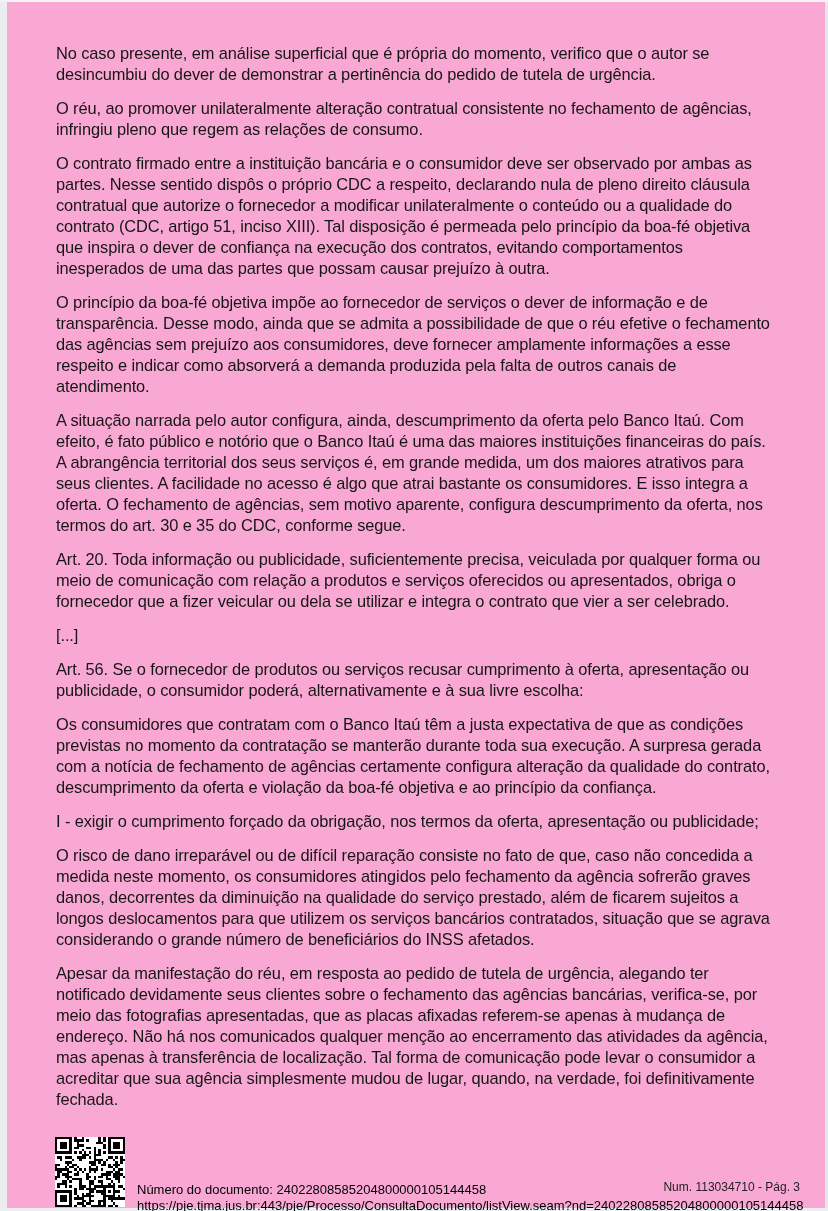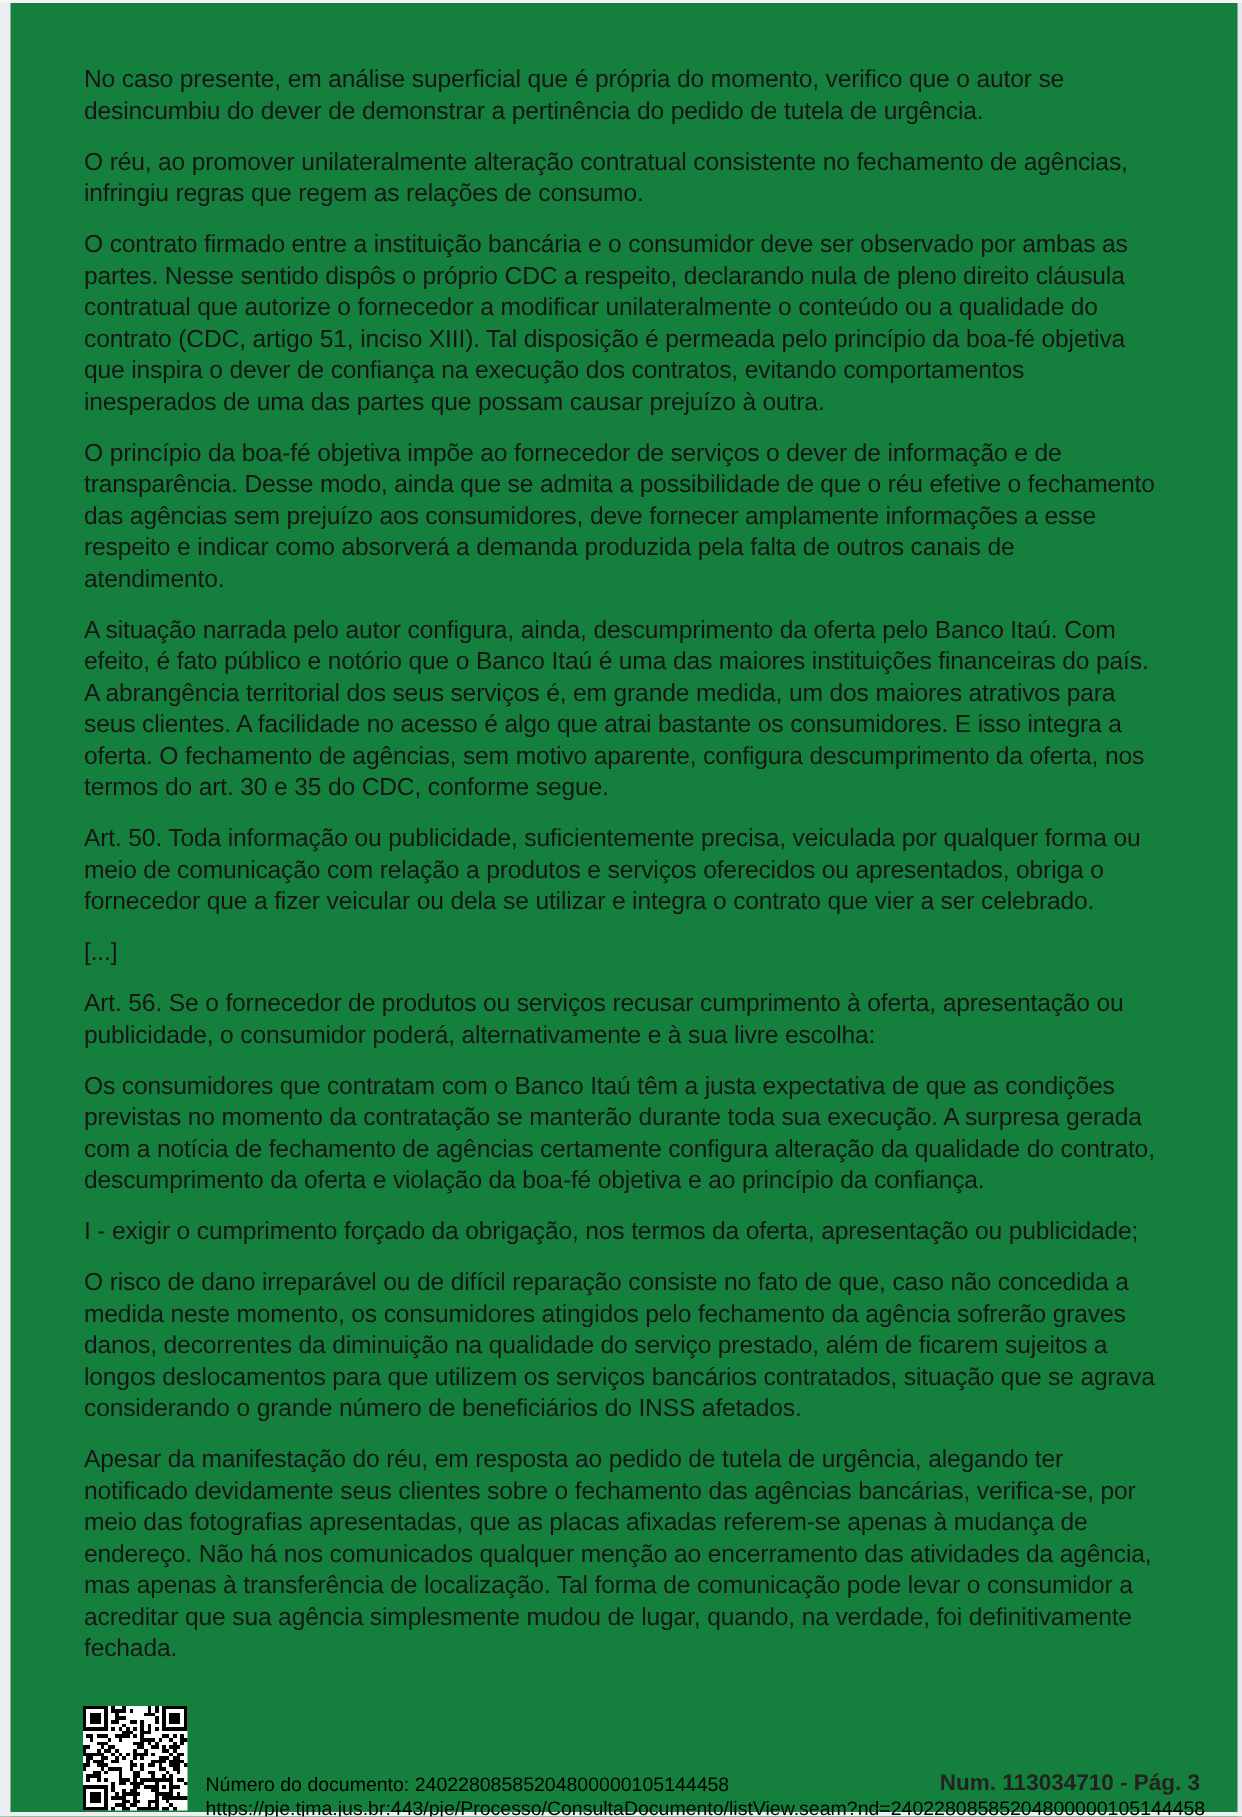--- a/index.html
+++ b/index.html
@@ -5,21 +5,21 @@
   html,body{margin:0;padding:0;}
   body{
     width:828px;height:1211px;
     background:#ffffff;
     font-family:"Liberation Sans","DejaVu Sans",sans-serif;
     overflow:hidden;
     position:relative;
   }
   .page{
     position:absolute;inset:0;
-    background:#15803d;
+    background:#f9a8d4;
   }
   .edge{position:absolute;}
   .edge-left{left:0;top:0;bottom:0;width:7px;background:#ecedf1;}
   .edge-right{right:0;top:0;bottom:0;width:3px;background:#e7e8ed;}
   .edge-top{left:0;right:0;top:0;height:2px;background:#f4f4f7;}
   .edge-bottom{left:0;right:0;bottom:0;height:3px;background:#eceef1;}
   .content{
     position:absolute;
     left:56px;top:43px;width:718px;
     color:#161616;
@@ -36,41 +36,40 @@
   .footer-meta{
     position:absolute;left:137px;top:1182px;
     color:#000000;
     font-size:13px;
     line-height:16.3px;
     white-space:nowrap;
   }
   .page-ref{
     position:absolute;right:28px;top:1180px;
     color:#222222;
-    font-size:15px;
+    font-size:12px;
     white-space:nowrap;
-    font-weight:bold;
   }
 </style>
 </head>
 <body>
 
 <div class="page">
   <div class="edge edge-left"></div>
   <div class="edge edge-right"></div>
   <div class="edge edge-top"></div>
   <div class="edge edge-bottom"></div>
 
   <main class="content">
     <p>No caso presente, em análise superficial que é própria do momento, verifico que o autor se desincumbiu do dever de demonstrar a pertinência do pedido de tutela de urgência.</p>
-    <p>O réu, ao promover unilateralmente alteração contratual consistente no fechamento de agências, infringiu regras que regem as relações de consumo.</p>
+    <p>O réu, ao promover unilateralmente alteração contratual consistente no fechamento de agências, infringiu pleno que regem as relações de consumo.</p>
     <p>O contrato firmado entre a instituição bancária e o consumidor deve ser observado por ambas as partes. Nesse sentido dispôs o próprio CDC a respeito, declarando nula de pleno direito cláusula contratual que autorize o fornecedor a modificar unilateralmente o conteúdo ou a qualidade do contrato (CDC, artigo 51, inciso XIII). Tal disposição é permeada pelo princípio da boa-fé objetiva que inspira o dever de confiança na execução dos contratos, evitando comportamentos inesperados de uma das partes que possam causar prejuízo à outra.</p>
     <p>O princípio da boa-fé objetiva impõe ao fornecedor de serviços o dever de informação e de transparência. Desse modo, ainda que se admita a possibilidade de que o réu efetive o fechamento das agências sem prejuízo aos consumidores, deve fornecer amplamente informações a esse respeito e indicar como absorverá a demanda produzida pela falta de outros canais de atendimento.</p>
     <p>A situação narrada pelo autor configura, ainda, descumprimento da oferta pelo Banco Itaú. Com efeito, é fato público e notório que o Banco Itaú é uma das maiores instituições financeiras do país. A abrangência territorial dos seus serviços é, em grande medida, um dos maiores atrativos para seus clientes. A facilidade no acesso é algo que atrai bastante os consumidores. E isso integra a oferta. O fechamento de agências, sem motivo aparente, configura descumprimento da oferta, nos termos do art. 30 e 35 do CDC, conforme segue.</p>
-    <p>Art. 50. Toda informação ou publicidade, suficientemente precisa, veiculada por qualquer forma ou meio de comunicação com relação a produtos e serviços oferecidos ou apresentados, obriga o fornecedor que a fizer veicular ou dela se utilizar e integra o contrato que vier a ser celebrado.</p>
+    <p>Art. 20. Toda informação ou publicidade, suficientemente precisa, veiculada por qualquer forma ou meio de comunicação com relação a produtos e serviços oferecidos ou apresentados, obriga o fornecedor que a fizer veicular ou dela se utilizar e integra o contrato que vier a ser celebrado.</p>
     <p>[...]</p>
     <p>Art. 56. Se o fornecedor de produtos ou serviços recusar cumprimento à oferta, apresentação ou publicidade, o consumidor poderá, alternativamente e à sua livre escolha:</p>
     <p>Os consumidores que contratam com o Banco Itaú têm a justa expectativa de que as condições previstas no momento da contratação se manterão durante toda sua execução. A surpresa gerada com a notícia de fechamento de agências certamente configura alteração da qualidade do contrato, descumprimento da oferta e violação da boa-fé objetiva e ao princípio da confiança.</p>
     <p>I - exigir o cumprimento forçado da obrigação, nos termos da oferta, apresentação ou publicidade;</p>
     <p>O risco de dano irreparável ou de difícil reparação consiste no fato de que, caso não concedida a medida neste momento, os consumidores atingidos pelo fechamento da agência sofrerão graves danos, decorrentes da diminuição na qualidade do serviço prestado, além de ficarem sujeitos a longos deslocamentos para que utilizem os serviços bancários contratados, situação que se agrava considerando o grande número de beneficiários do INSS afetados.</p>
     <p>Apesar da manifestação do réu, em resposta ao pedido de tutela de urgência, alegando ter notificado devidamente seus clientes sobre o fechamento das agências bancárias, verifica-se, por meio das fotografias apresentadas, que as placas afixadas referem-se apenas à mudança de endereço. Não há nos comunicados qualquer menção ao encerramento das atividades da agência, mas apenas à transferência de localização. Tal forma de comunicação pode levar o consumidor a acreditar que sua agência simplesmente mudou de lugar, quando, na verdade, foi definitivamente fechada.</p>
   </main>
 
   <div class="footer-qr">
     <svg id="qr-svg" viewBox="0 0 29 29" xmlns="http://www.w3.org/2000/svg" aria-hidden="true">

